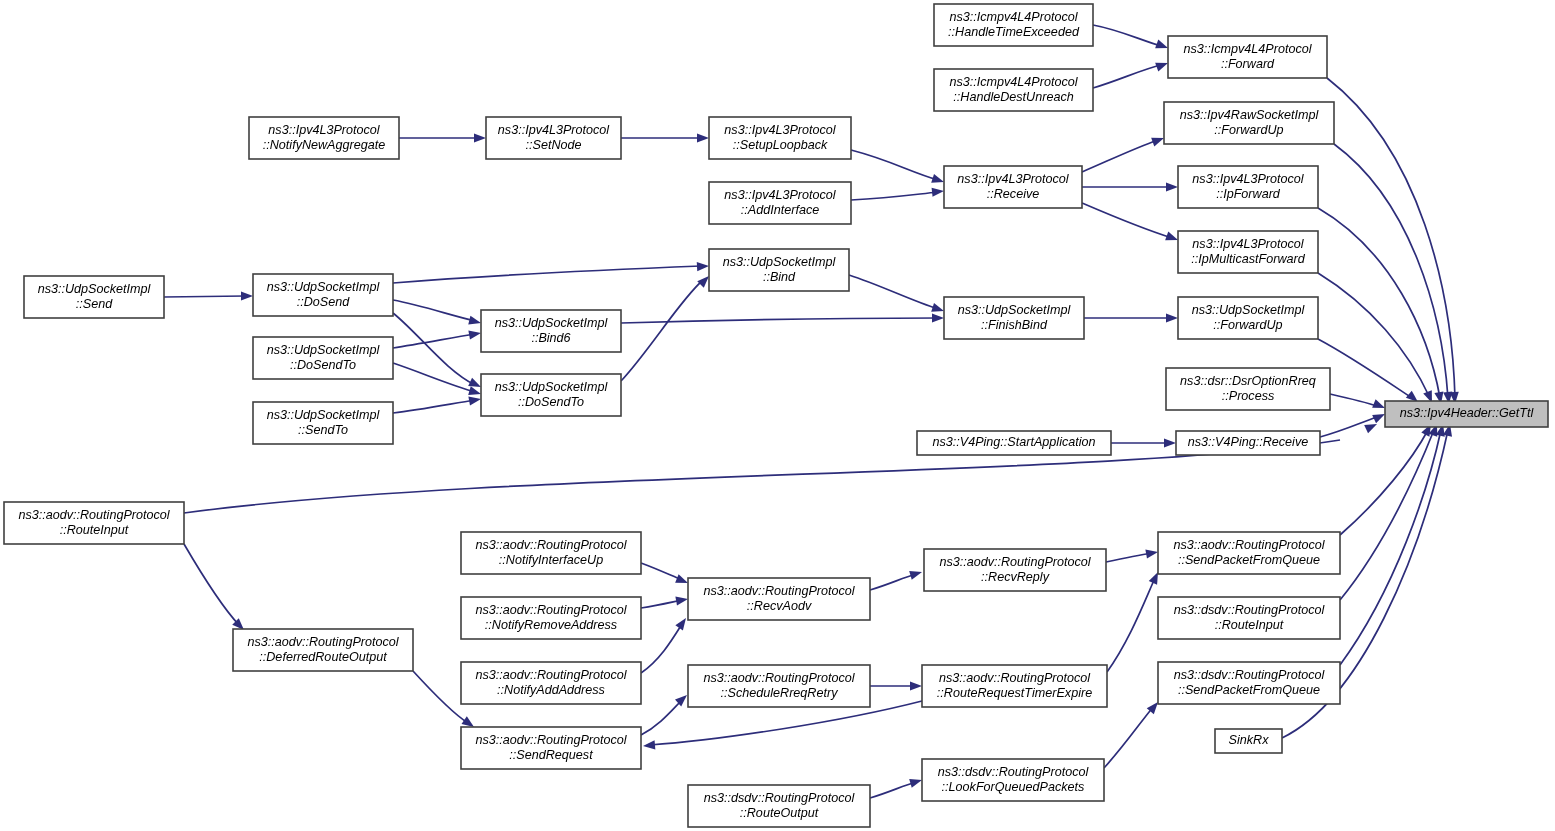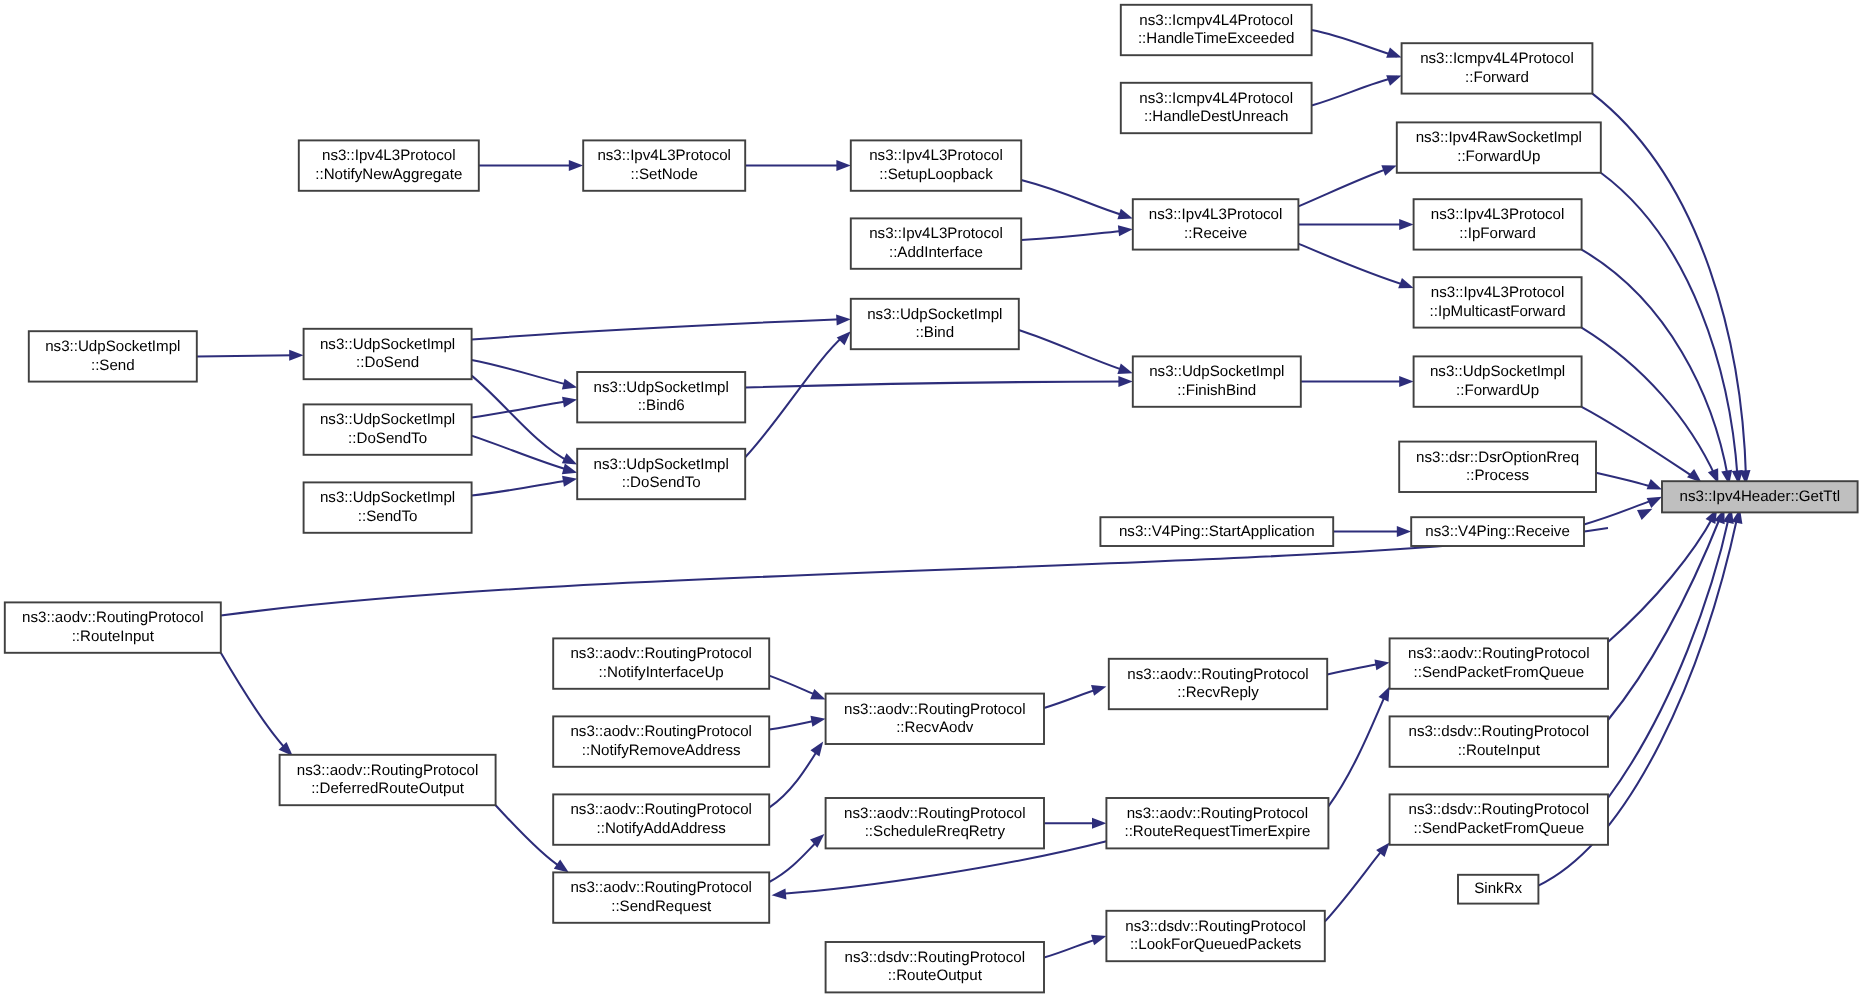--- a/index.html
+++ b/index.html
@@ -1,17 +1,17 @@
 <!DOCTYPE html>
 <html><head>
 <meta charset="utf-8">
 <style>
   html,body{margin:0;padding:0;background:#ffffff;}
   body{font-family:"Liberation Sans","DejaVu Sans",sans-serif;}
-  #canvas{position:relative;width:1555px;height:831px;background:#ffffff;overflow:hidden;}
+  #canvas{position:relative;width:1555px;height:831px;background:#ffffff;overflow:hidden;font-style:italic;}
   svg#graph{position:absolute;left:0;top:0;width:1555px;height:831px;}
   .node-rect{fill:#ffffff;stroke:#404040;stroke-width:1.6;}
   .node-rect.highlight{fill:#bfbfbf;stroke:#404040;stroke-width:1.6;}
   .node-label{font-family:"Liberation Sans","DejaVu Sans",sans-serif;font-size:12.6px;fill:#000000;text-anchor:middle;dominant-baseline:middle;}
   .edge{fill:none;stroke:#2d2d7a;stroke-width:1.7;}
   .arrowhead{fill:#2d2d7a;stroke:none;}
 </style>
 </head>
 <body>
 

